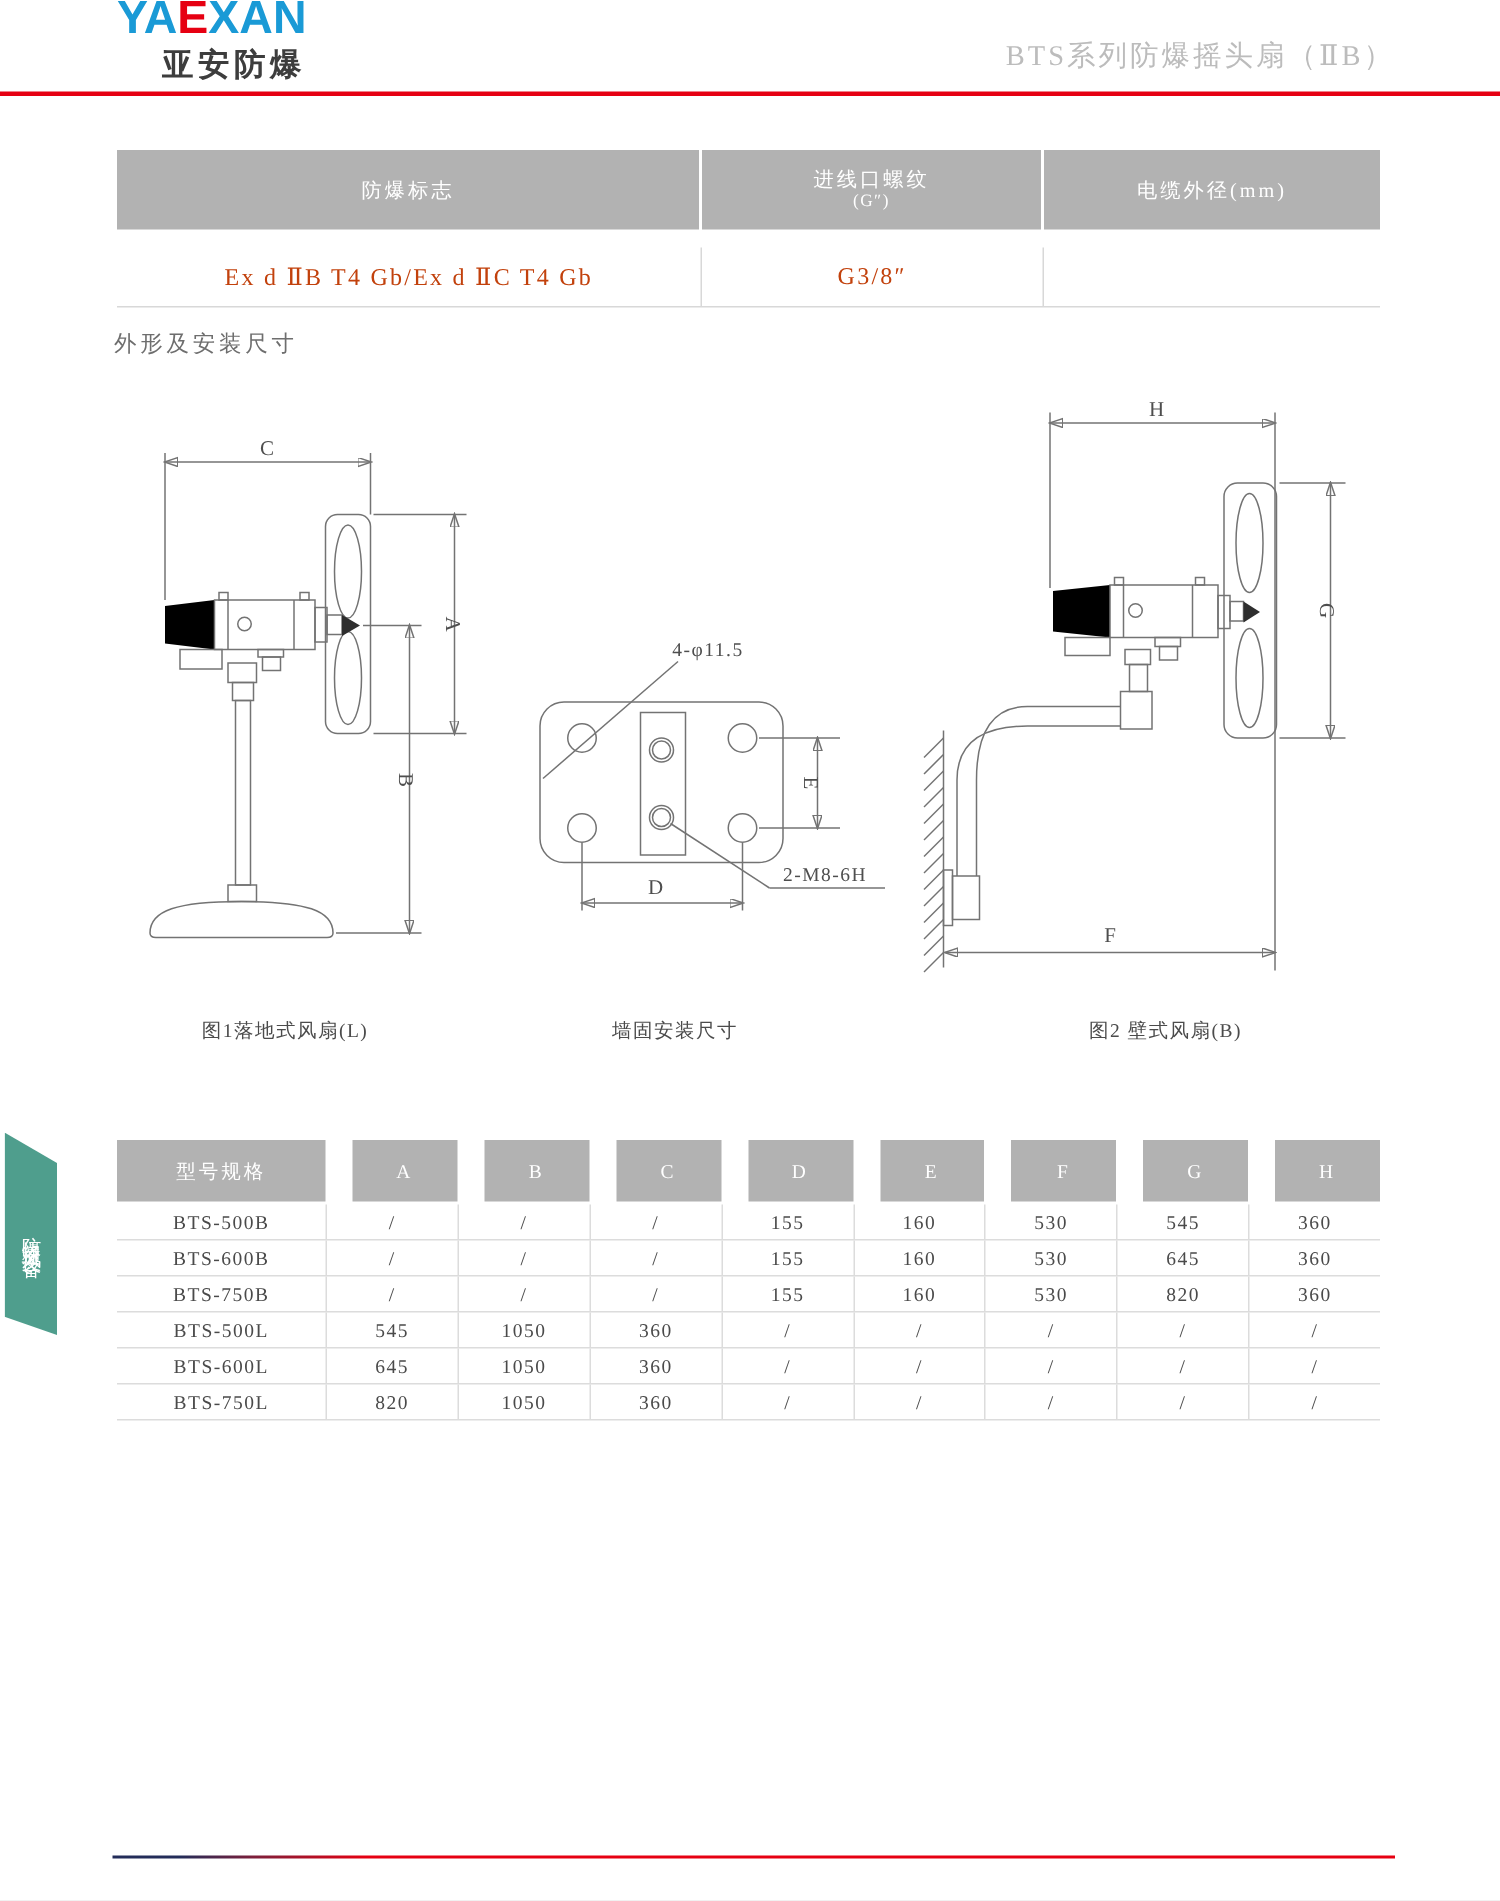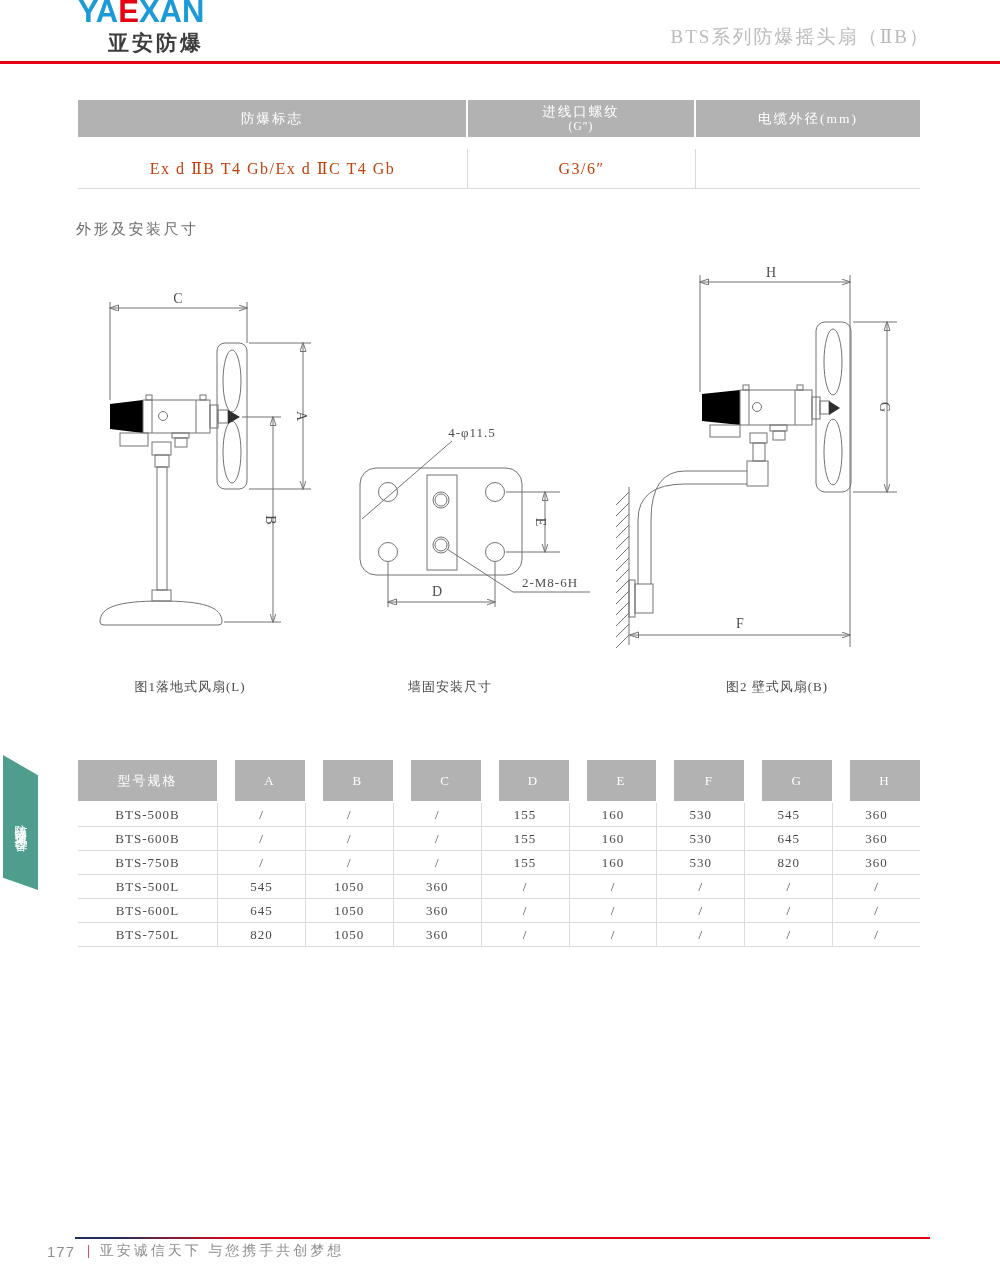--- a/index.html
+++ b/index.html
@@ -10,21 +10,21 @@
   .logo-word{font-family:"Liberation Sans","DejaVu Sans",sans-serif;font-weight:bold;
              font-size:31px;letter-spacing:0px;line-height:32px;}
   .lb{color:var(--logo-blue);} .lr{color:var(--accent);}
   .logo-sub{font-family:"Liberation Sans","DejaVu Sans",sans-serif;font-weight:bold;
             font-size:21px;color:#3d3d3d;letter-spacing:3px;margin:1px 0 0 30px;}
   .page-title{position:absolute;right:70px;top:24px;font-size:19px;color:#bcbcbc;
               letter-spacing:2px;}
   .redline{position:absolute;left:0;top:61px;width:100%;height:3px;background:var(--accent);}
   
   .spec{position:absolute;left:78px;top:100px;width:842px;}
-  .sp-head{display:flex;gap:2px;height:37px;}
+  .sp-head{display:flex;gap:2px;height:53px;}
   .sp-h{background:#b2b2b2;color:#fff;display:flex;flex-direction:column;align-items:center;
         justify-content:center;font-size:13.5px;letter-spacing:2px;line-height:15px;}
   .sp-h .sub{font-size:11.5px;letter-spacing:1px;}
   .sp-h1{flex:0 0 388px;} .sp-h2{flex:0 0 226px;} .sp-h3{flex:1;}
   .sp-row{display:flex;height:51px;border-bottom:1px solid #d8d8d8;}
   .sp-c{display:flex;align-items:center;justify-content:center;font-size:16px;
         color:#c2410c;letter-spacing:1.5px;margin-top:12px;}
   .sp-c1{flex:0 0 389px;border-right:1px solid #d8d8d8;}
   .sp-c2{flex:0 0 227px;border-right:1px solid #d8d8d8;}
   .sp-c3{flex:1;}
@@ -83,21 +83,21 @@
     <div class="sp-head">
       <div class="sp-h sp-h1">防爆标志</div>
       <div class="sp-h sp-h2">
         <span>进线口螺纹</span>
         <span class="sub">(G″)</span>
       </div>
       <div class="sp-h sp-h3">电缆外径(mm)</div>
     </div>
     <div class="sp-row">
       <div class="sp-c sp-c1">Ex d ⅡB T4 Gb/Ex d ⅡC T4 Gb</div>
-      <div class="sp-c sp-c2">G3/6″</div>
+      <div class="sp-c sp-c2">G3/8″</div>
     </div>
   </div>
 
   <div class="section-title">外形及安装尺寸</div>
 
   <svg class="dwg" viewBox="0 258 1000 420">
     <defs>
       <marker id="arrow" markerWidth="10" markerHeight="8" refX="8.5" refY="3" orient="auto-start-reverse" markerUnits="userSpaceOnUse">
         <path d="M0,0 L9,3 L0,6 Z" fill="#737373" stroke="none"></path>
       </marker>
@@ -323,19 +323,14 @@
           <div class="st-cell">/</div>
         </div>
       </div>
   </div>
 
   <div class="side-tab">
     <span>防爆通风设备</span>
   </div>
 
   <div class="foot-line"></div>
-  <div class="foot-row">
-    <span class="foot-num">177</span>
-    <span class="foot-sep">|</span>
-    <span class="foot-slogan">亚安诚信天下 与您携手共创梦想</span>
-  </div>
 
 </div>
 
 </body></html>

